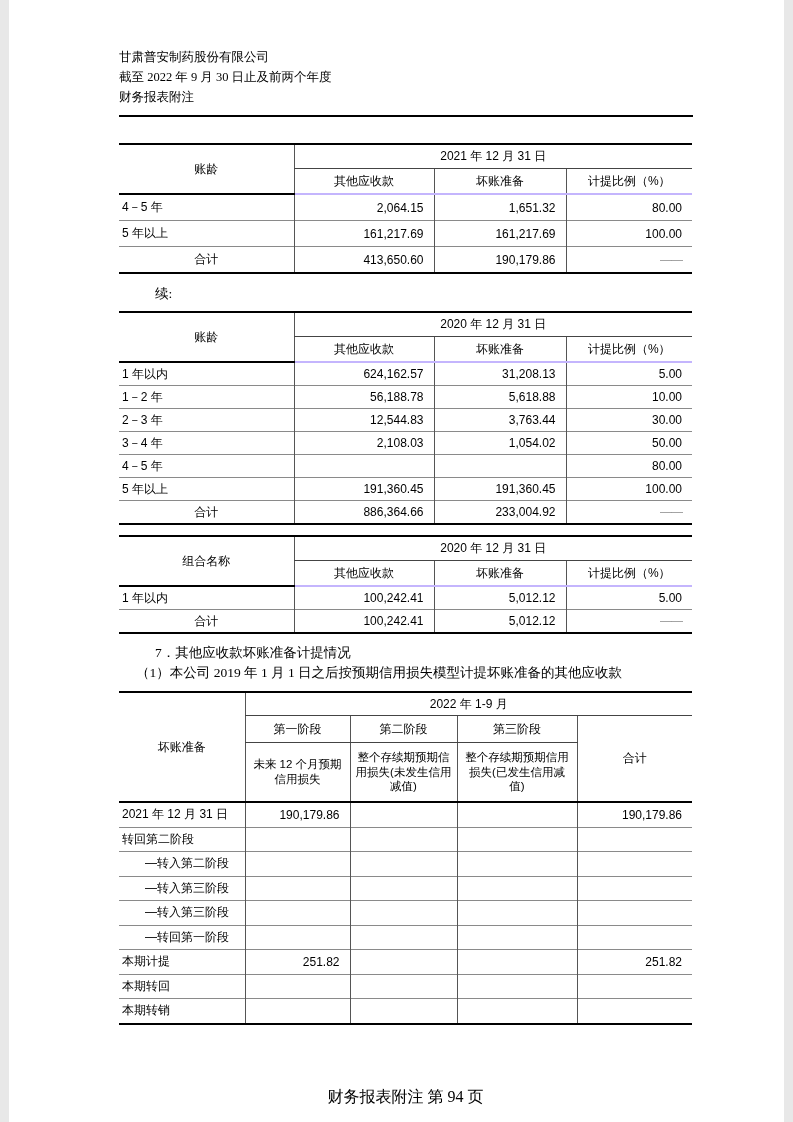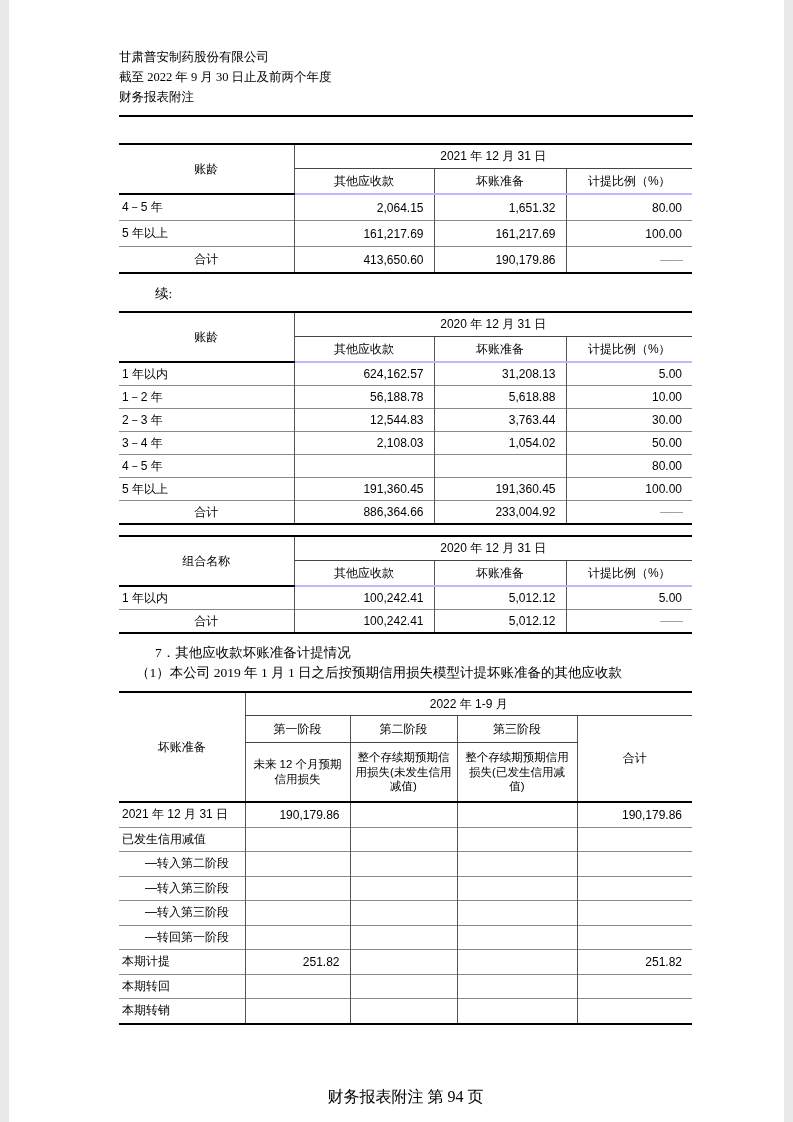--- a/index.html
+++ b/index.html
@@ -247,21 +247,21 @@
       </thead>
       <tbody>
           <tr>
             <td class="first lbl">2021 年 12 月 31 日</td>
             <td class="num">190,179.86</td>
             <td class="num"></td>
             <td class="num"></td>
             <td class="num">190,179.86</td>
           </tr>
           <tr>
-            <td class="first lbl">已发生信用减值</td>
+            <td class="first lbl">转回第二阶段</td>
             <td class="num"></td>
             <td class="num"></td>
             <td class="num"></td>
             <td class="num"></td>
           </tr>
           <tr>
             <td class="first lbl ind">—转入第二阶段</td>
             <td class="num"></td>
             <td class="num"></td>
             <td class="num"></td>

